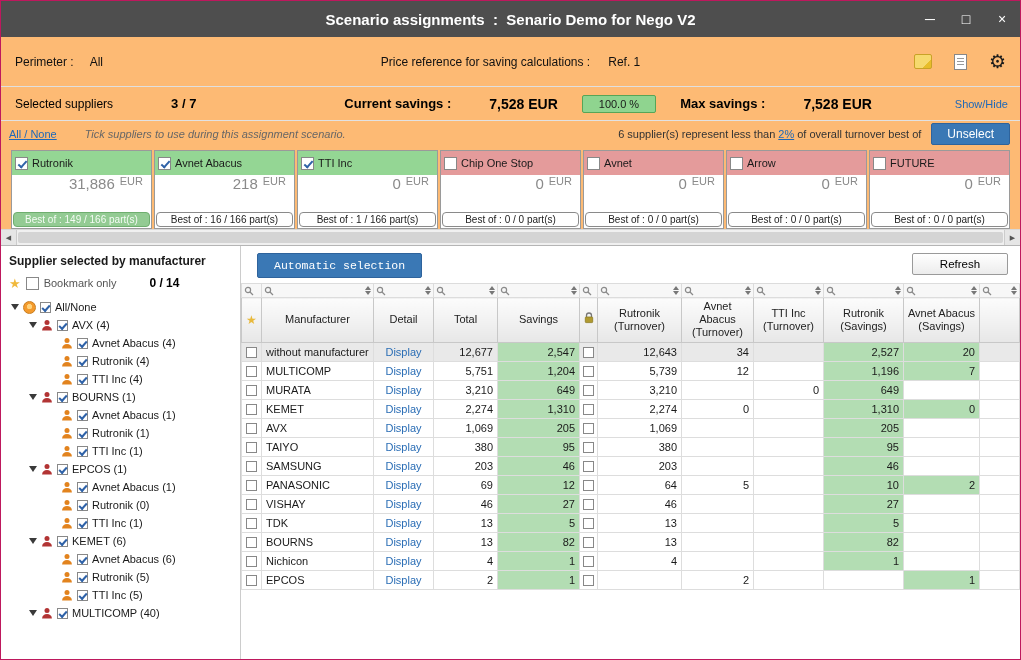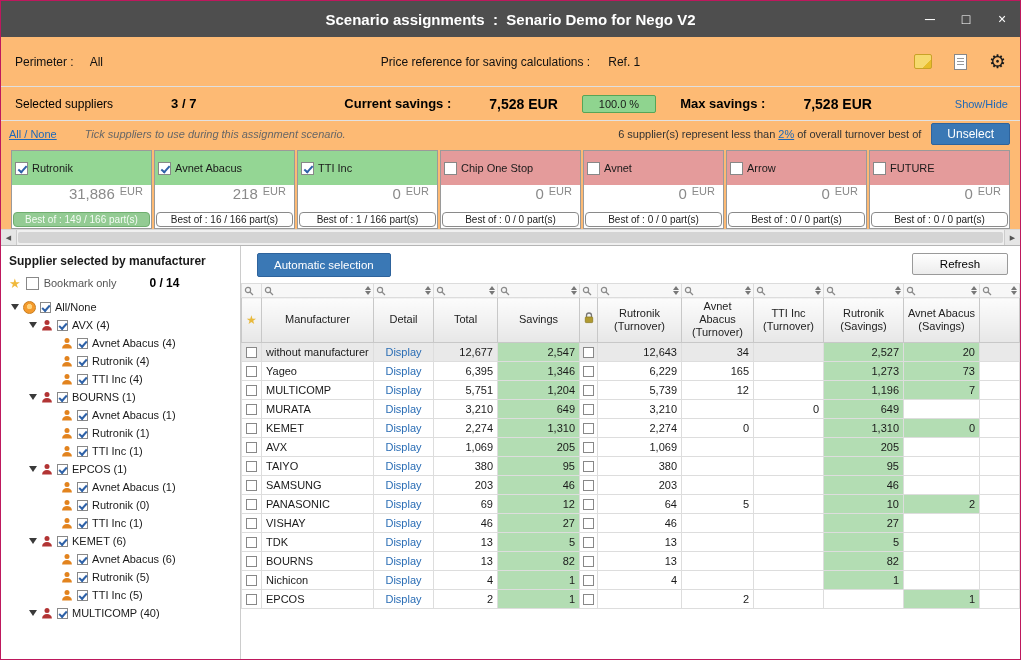--- a/index.html
+++ b/index.html
@@ -37,21 +37,21 @@
   .hintrow{display:flex;align-items:center;height:26px;padding:0 10px 0 8px;font-size:11px;flex:none}
   .allnone{color:#1e68b8;text-decoration:underline;cursor:pointer}
   .hint{font-style:italic;color:#666;margin-left:28px}
   .thresh{margin-left:auto;color:#333}
   .pct{color:#1e68b8;text-decoration:underline;margin:0 3px;cursor:pointer}
   .unselect{margin-left:10px;background:#3a78b5;color:#fff;border:1px solid #2e639c;font-size:12px;padding:3px 15px;border-radius:2px;cursor:pointer}
 
   
   .strip{display:flex;gap:2px;padding:3px 10px 0;height:82px;flex:none}
   .card{flex:1;min-width:0;border:1px solid #9a9a9a;background:#fff;display:flex;flex-direction:column}
-  .card-head{height:34px;display:flex;align-items:center;gap:4px;padding:0 3px;font-size:11px;color:#1a1a1a;flex:none}
+  .card-head{height:24px;display:flex;align-items:center;gap:4px;padding:0 3px;font-size:11px;color:#1a1a1a;flex:none}
   .card-head.sel{background:#94d694}
   .card-head.unsel{background:#e49b9b}
   .card-name{white-space:nowrap;overflow:hidden}
   .card-amt{flex:1;display:flex;align-items:flex-start;justify-content:flex-end;gap:5px;padding-right:8px;color:#8a8a8a}
   .card-amt .n{font-size:15px}
   .card-amt .c{font-size:11px}
   .card-best{margin:0 1px 1px;border:1px solid #8a8a8a;border-radius:4px;text-align:center;font-size:10px;padding:1px 0;background:#fff;color:#222;white-space:nowrap;overflow:hidden}
   .card-best.hl{background:#93cb93;color:#f4fbf4;border-color:#6fae6f}
 
   
@@ -77,21 +77,21 @@
   .tri{width:0;height:0;border-left:4px solid transparent;border-right:4px solid transparent;border-top:6px solid #3a3a3a;flex:none}
   .trisp{width:8px;flex:none}
   .person{width:12px;height:12px;flex:none}
   .person.mfr{fill:#b23434}
   .person.sup{fill:#e2831e}
   .allico{width:13px;height:13px;border-radius:50%;background:radial-gradient(circle at 50% 42%,#ffd27a 0 32%,#f49a2c 33% 100%);border:1px solid #c87d1e;flex:none}
 
   
   .right{flex:1;display:flex;flex-direction:column;min-width:0}
   .actionbar{position:relative;height:37px;padding:7px 0 0 16px;flex:none}
-  .autobtn{background:#3a78b5;color:#fff;border:1px solid #2e639c;font-size:11.5px;padding:5px 16px;border-radius:2px;cursor:pointer;font-family:Liberation Sans, sans-serif}
+  .autobtn{background:#3a78b5;color:#fff;border:1px solid #2e639c;font-size:11.5px;padding:5px 16px;border-radius:2px;cursor:pointer;font-family:Liberation Mono, monospace}
   .refreshbtn{position:absolute;right:12px;top:7px;width:96px;background:linear-gradient(#fff,#ececec);border:1px solid #9a9a9a;font-size:11.5px;padding:4px 0;text-align:center;border-radius:2px;cursor:pointer;font-family:inherit}
 
   
   table{border-collapse:collapse;table-layout:fixed;width:100%;font-size:11px}
   th,td{overflow:hidden;white-space:nowrap}
   th.f{background:#f7f7f7;border:1px solid #dcdcdc;padding:1px 2px;height:14px}
   .fw{display:flex;align-items:center;justify-content:space-between;height:11px}
   th.h{background:linear-gradient(#fcfcfc,#e7e7e7);border:1px solid #c8c8c8;font-weight:normal;color:#222;text-align:center;vertical-align:middle;padding:2px;height:42px;white-space:normal;line-height:1.2}
   td{border:1px solid #ddd;height:19px;padding:0 4px;color:#1a1a1a}
   td.nr{text-align:right}
@@ -608,34 +608,20 @@
               <td class="cc"><span class="cb sm"></span></td>
               <td class="nr">12,643</td>
               <td class="nr">34</td>
               <td class="nr"></td>
               <td class="nr green">2,527</td>
               <td class="nr green">20</td>
               <td class="nl"></td>
             </tr>
             <tr class="drow">
               <td class="cc"><span class="cb sm"></span></td>
-              <td class="nl">Yageo</td>
-              <td class="cl"><span class="lnk">Display</span></td>
-              <td class="nr">6,395</td>
-              <td class="nr green">1,346</td>
-              <td class="cc"><span class="cb sm"></span></td>
-              <td class="nr">6,229</td>
-              <td class="nr">165</td>
-              <td class="nr"></td>
-              <td class="nr green">1,273</td>
-              <td class="nr green">73</td>
-              <td class="nl"></td>
-            </tr>
-            <tr class="drow">
-              <td class="cc"><span class="cb sm"></span></td>
               <td class="nl">MULTICOMP</td>
               <td class="cl"><span class="lnk">Display</span></td>
               <td class="nr">5,751</td>
               <td class="nr green">1,204</td>
               <td class="cc"><span class="cb sm"></span></td>
               <td class="nr">5,739</td>
               <td class="nr">12</td>
               <td class="nr"></td>
               <td class="nr green">1,196</td>
               <td class="nr green">7</td>

